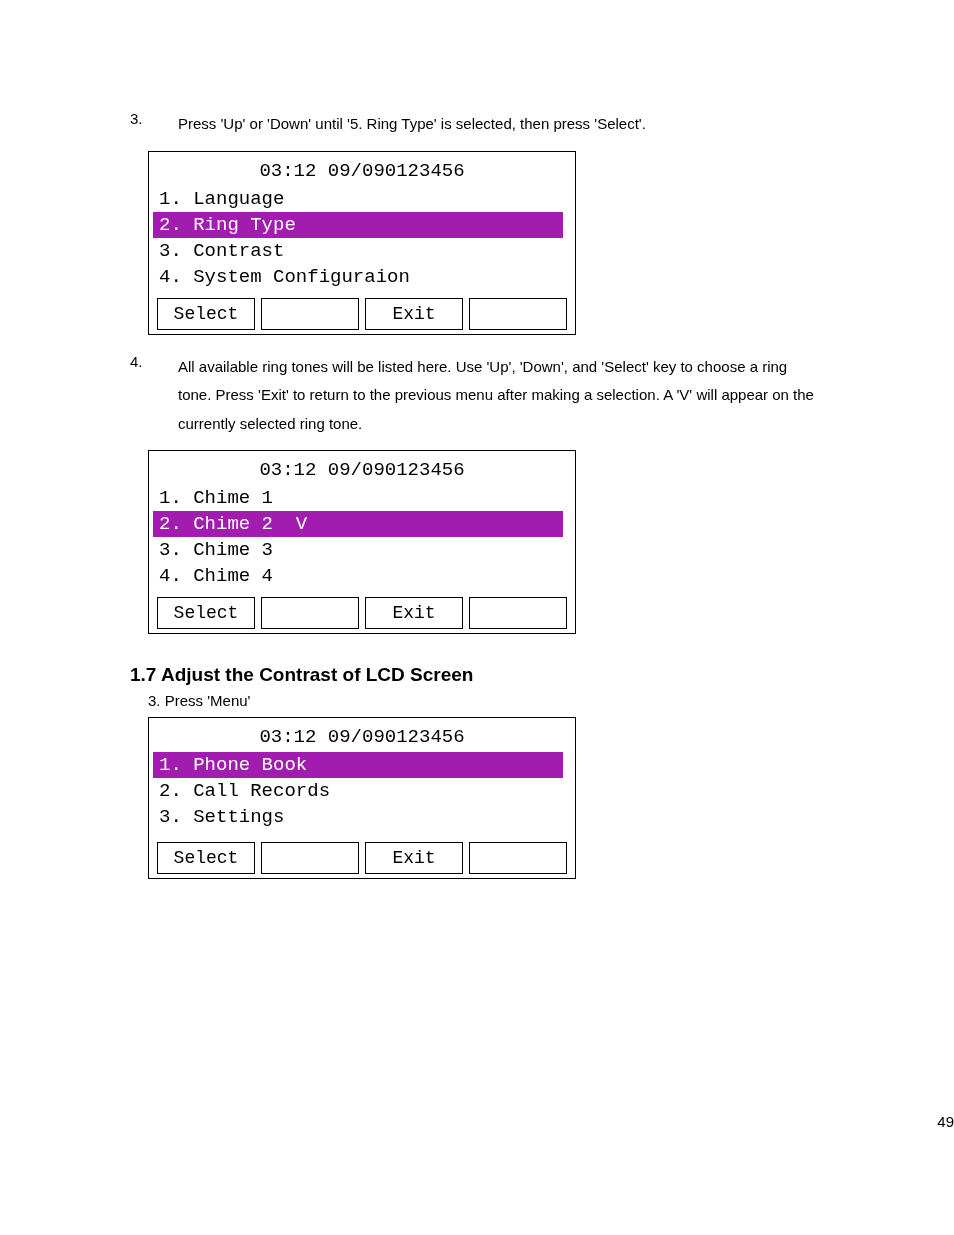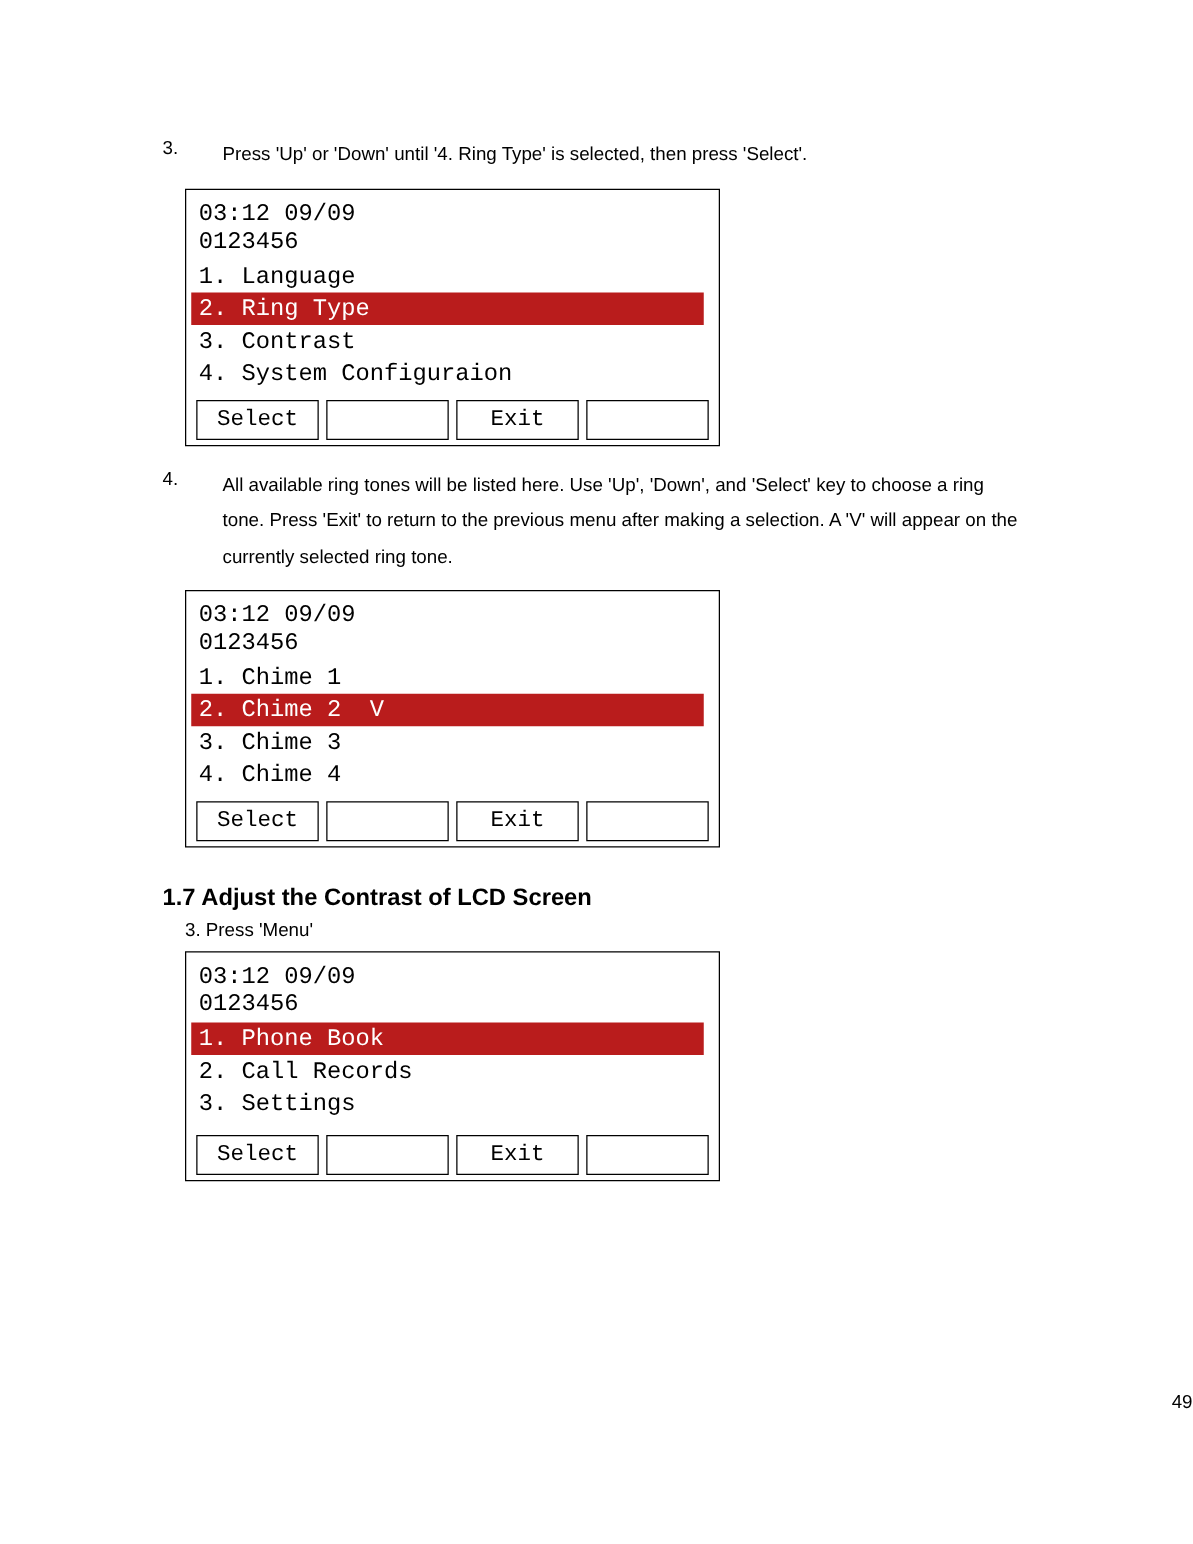--- a/index.html
+++ b/index.html
@@ -32,30 +32,29 @@
   .lcd {
     border: 1px solid #000;
     width: 428px;
     margin: 8px 0 18px 18px;
     padding: 8px 4px 4px 4px;
     font-family: "Courier New", monospace;
     font-size: 19px;
   }
   .lcd-header {
     display: flex;
-    justify-content: space-between;
+    justify-content: center;
     padding: 0 6px 4px 6px;
-    flex-direction: column;
   }
   .lcd-row {
     padding: 2px 6px;
     white-space: pre;
   }
   .lcd-row.selected {
-    background: #b91c1c;
+    background: #a21caf;
     color: #fff;
     margin-right: 8px;
   }
   .lcd-softkeys {
     display: flex;
     gap: 6px;
     margin-top: 8px;
     padding: 0 4px;
   }
   .lcd-softkey {
@@ -86,21 +85,21 @@
     font-size: 15px;
   }
 </style>
 </head>
 <body>
 
 <div class="page">
 
   <div class="step-row">
     <div class="step-num">3.</div>
-    <div class="step-text">Press 'Up' or 'Down' until '4. Ring Type' is selected, then press 'Select'.</div>
+    <div class="step-text">Press 'Up' or 'Down' until '5. Ring Type' is selected, then press 'Select'.</div>
   </div>
 
   <div class="lcd">
     <div class="lcd-header">
       <span>03:12 09/09</span>
       <span>0123456</span>
     </div>
     <div class="lcd-row">1. Language</div>
     <div class="lcd-row selected">2. Ring Type</div>
     <div class="lcd-row">3. Contrast</div>

